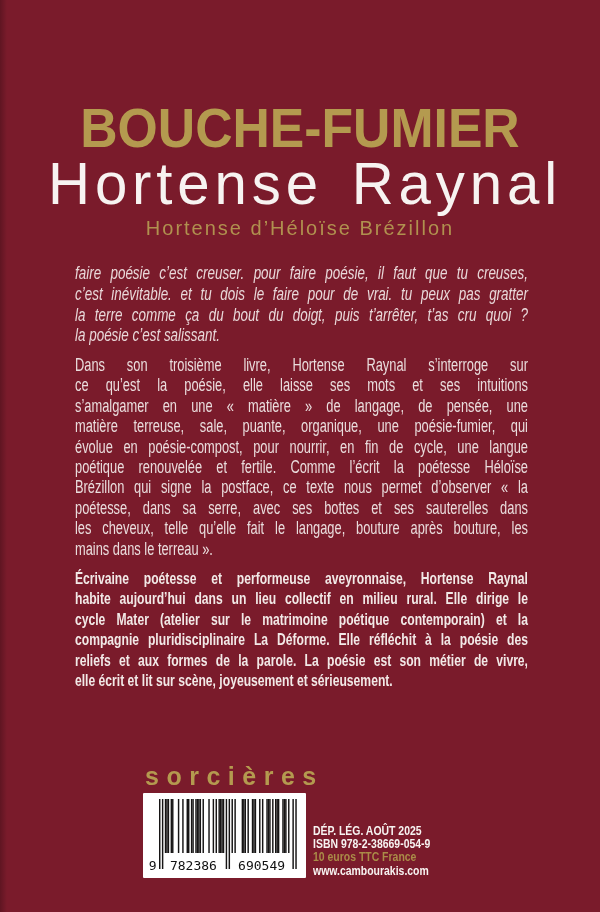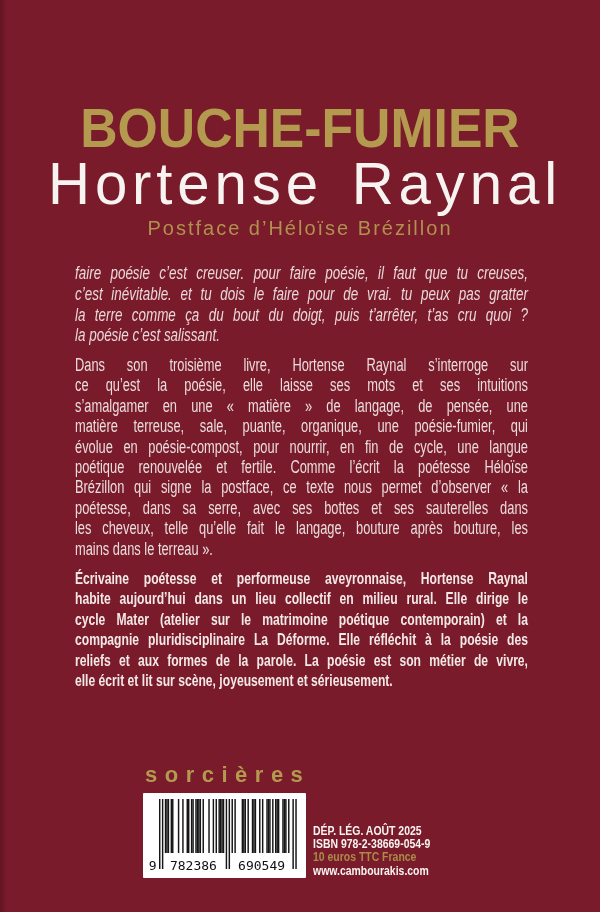--- a/index.html
+++ b/index.html
@@ -62,21 +62,21 @@
     color:var(--body_text,#eadddd);
   }
   .bio{
     top:568px;width:645px;transform:scaleX(.7023);
     font-size:17.3px;line-height:20.4px;font-weight:700;
     color:var(--bio_text,#f2e9e7);
   }
 
   .collection{
     position:absolute;left:145px;top:762px;
-    font-size:22px;font-weight:700;letter-spacing:7.5px;
+    font-size:25px;font-weight:700;letter-spacing:7.5px;
     color:var(--gold,#b49a4f);
     white-space:nowrap;
   }
 
   .barcode-box{
     position:absolute;left:143px;top:793px;width:163px;height:85px;
     background:#ffffff;border-radius:1px;
   }
   .barcode-box svg{position:absolute;left:0;top:0;}
 
@@ -98,21 +98,21 @@
 </style>
 </head>
 <body>
 
 <div id="cover" style="--background: #7a1b2b; --gold: #b49a4f; --gold_muted: #b0914f; --price_gold: #aa8c48; --white: #f7f3f1; --quote_text: #e9d8d9; --body_text: #eadddd; --bio_text: #f2e9e7; --barcode_bars: #161414;">
 
   <div class="title">BOUCHE-FUMIER</div>
 
   <div class="author">Hortense Raynal</div>
 
-  <div class="postface">Postface d’Héloïse Brézillon</div>
+  <div class="postface">Hortense d’Héloïse Brézillon</div>
 
   <div class="para quote">
       <div class="jline">faire poésie c’est creuser. pour faire poésie, il faut que tu creuses,</div>
       <div class="jline">c’est inévitable. et tu dois le faire pour de vrai. tu peux pas gratter</div>
       <div class="jline">la terre comme ça du bout du doigt, puis t’arrêter, t’as cru quoi ?</div>
       <div class="jline last">la poésie c’est salissant.</div>
     </div>
 
   <div class="para desc">
       <div class="jline">Dans son troisième livre, Hortense Raynal s’interroge sur</div>

